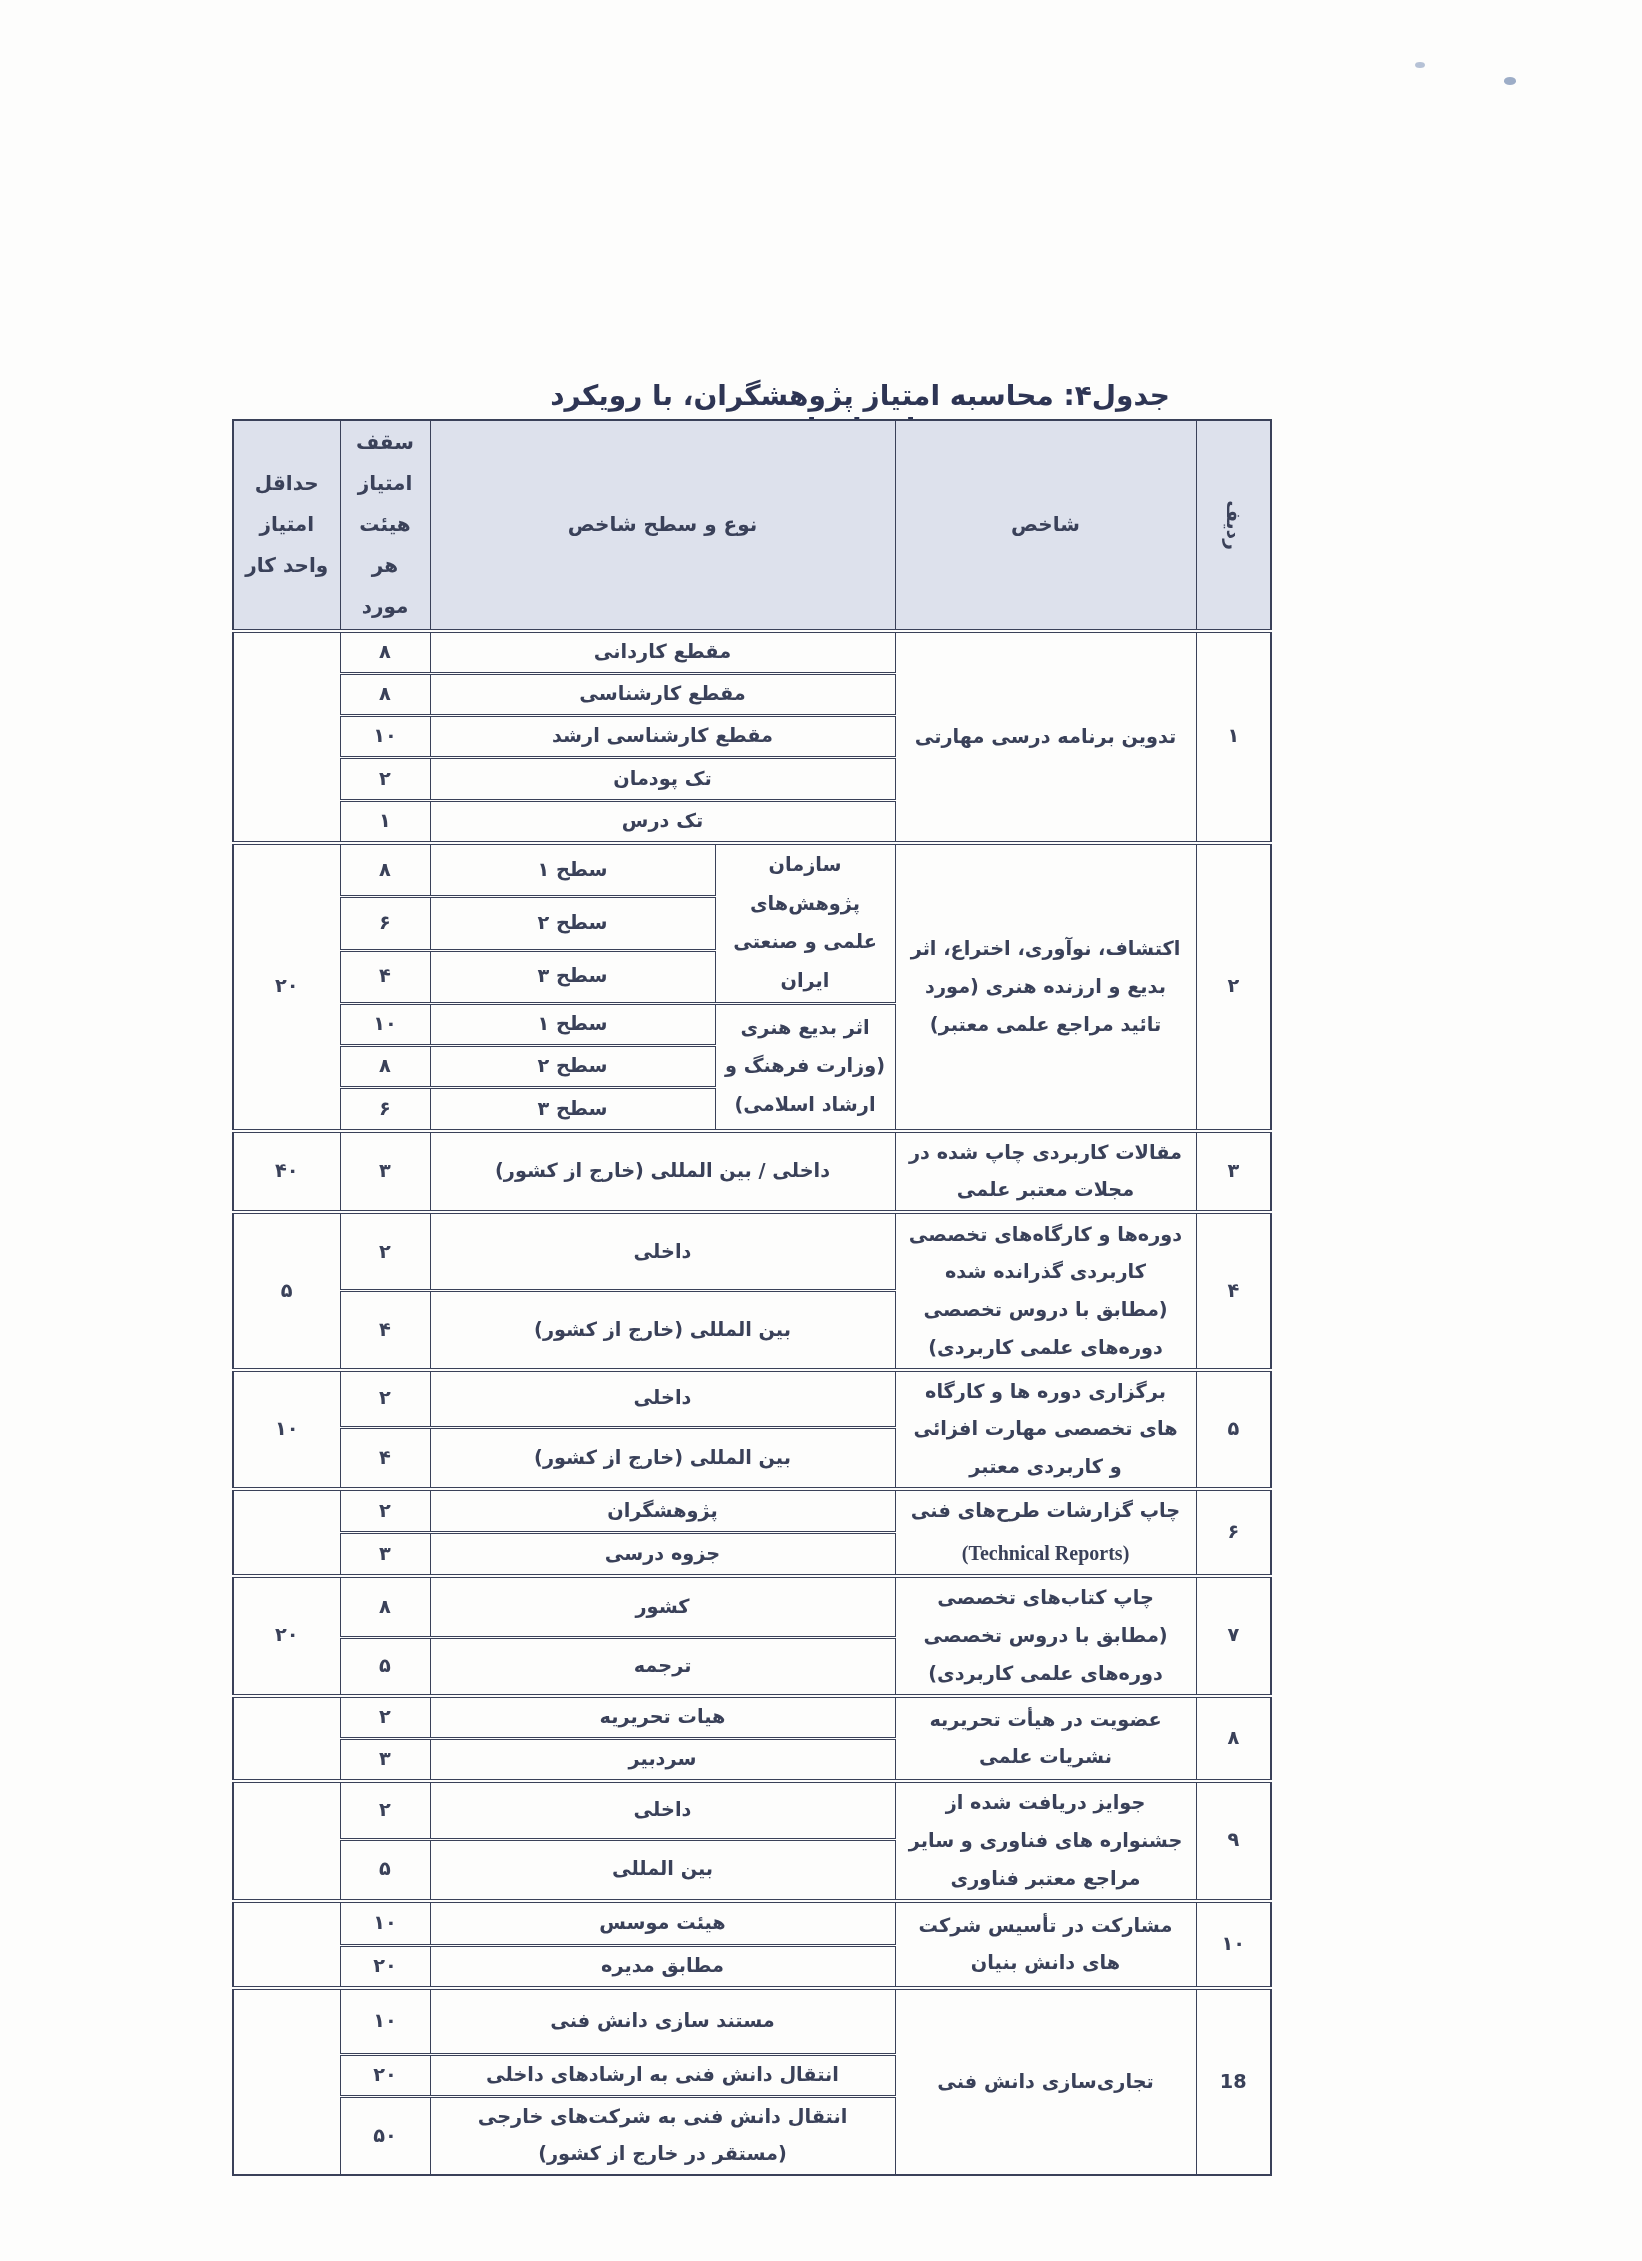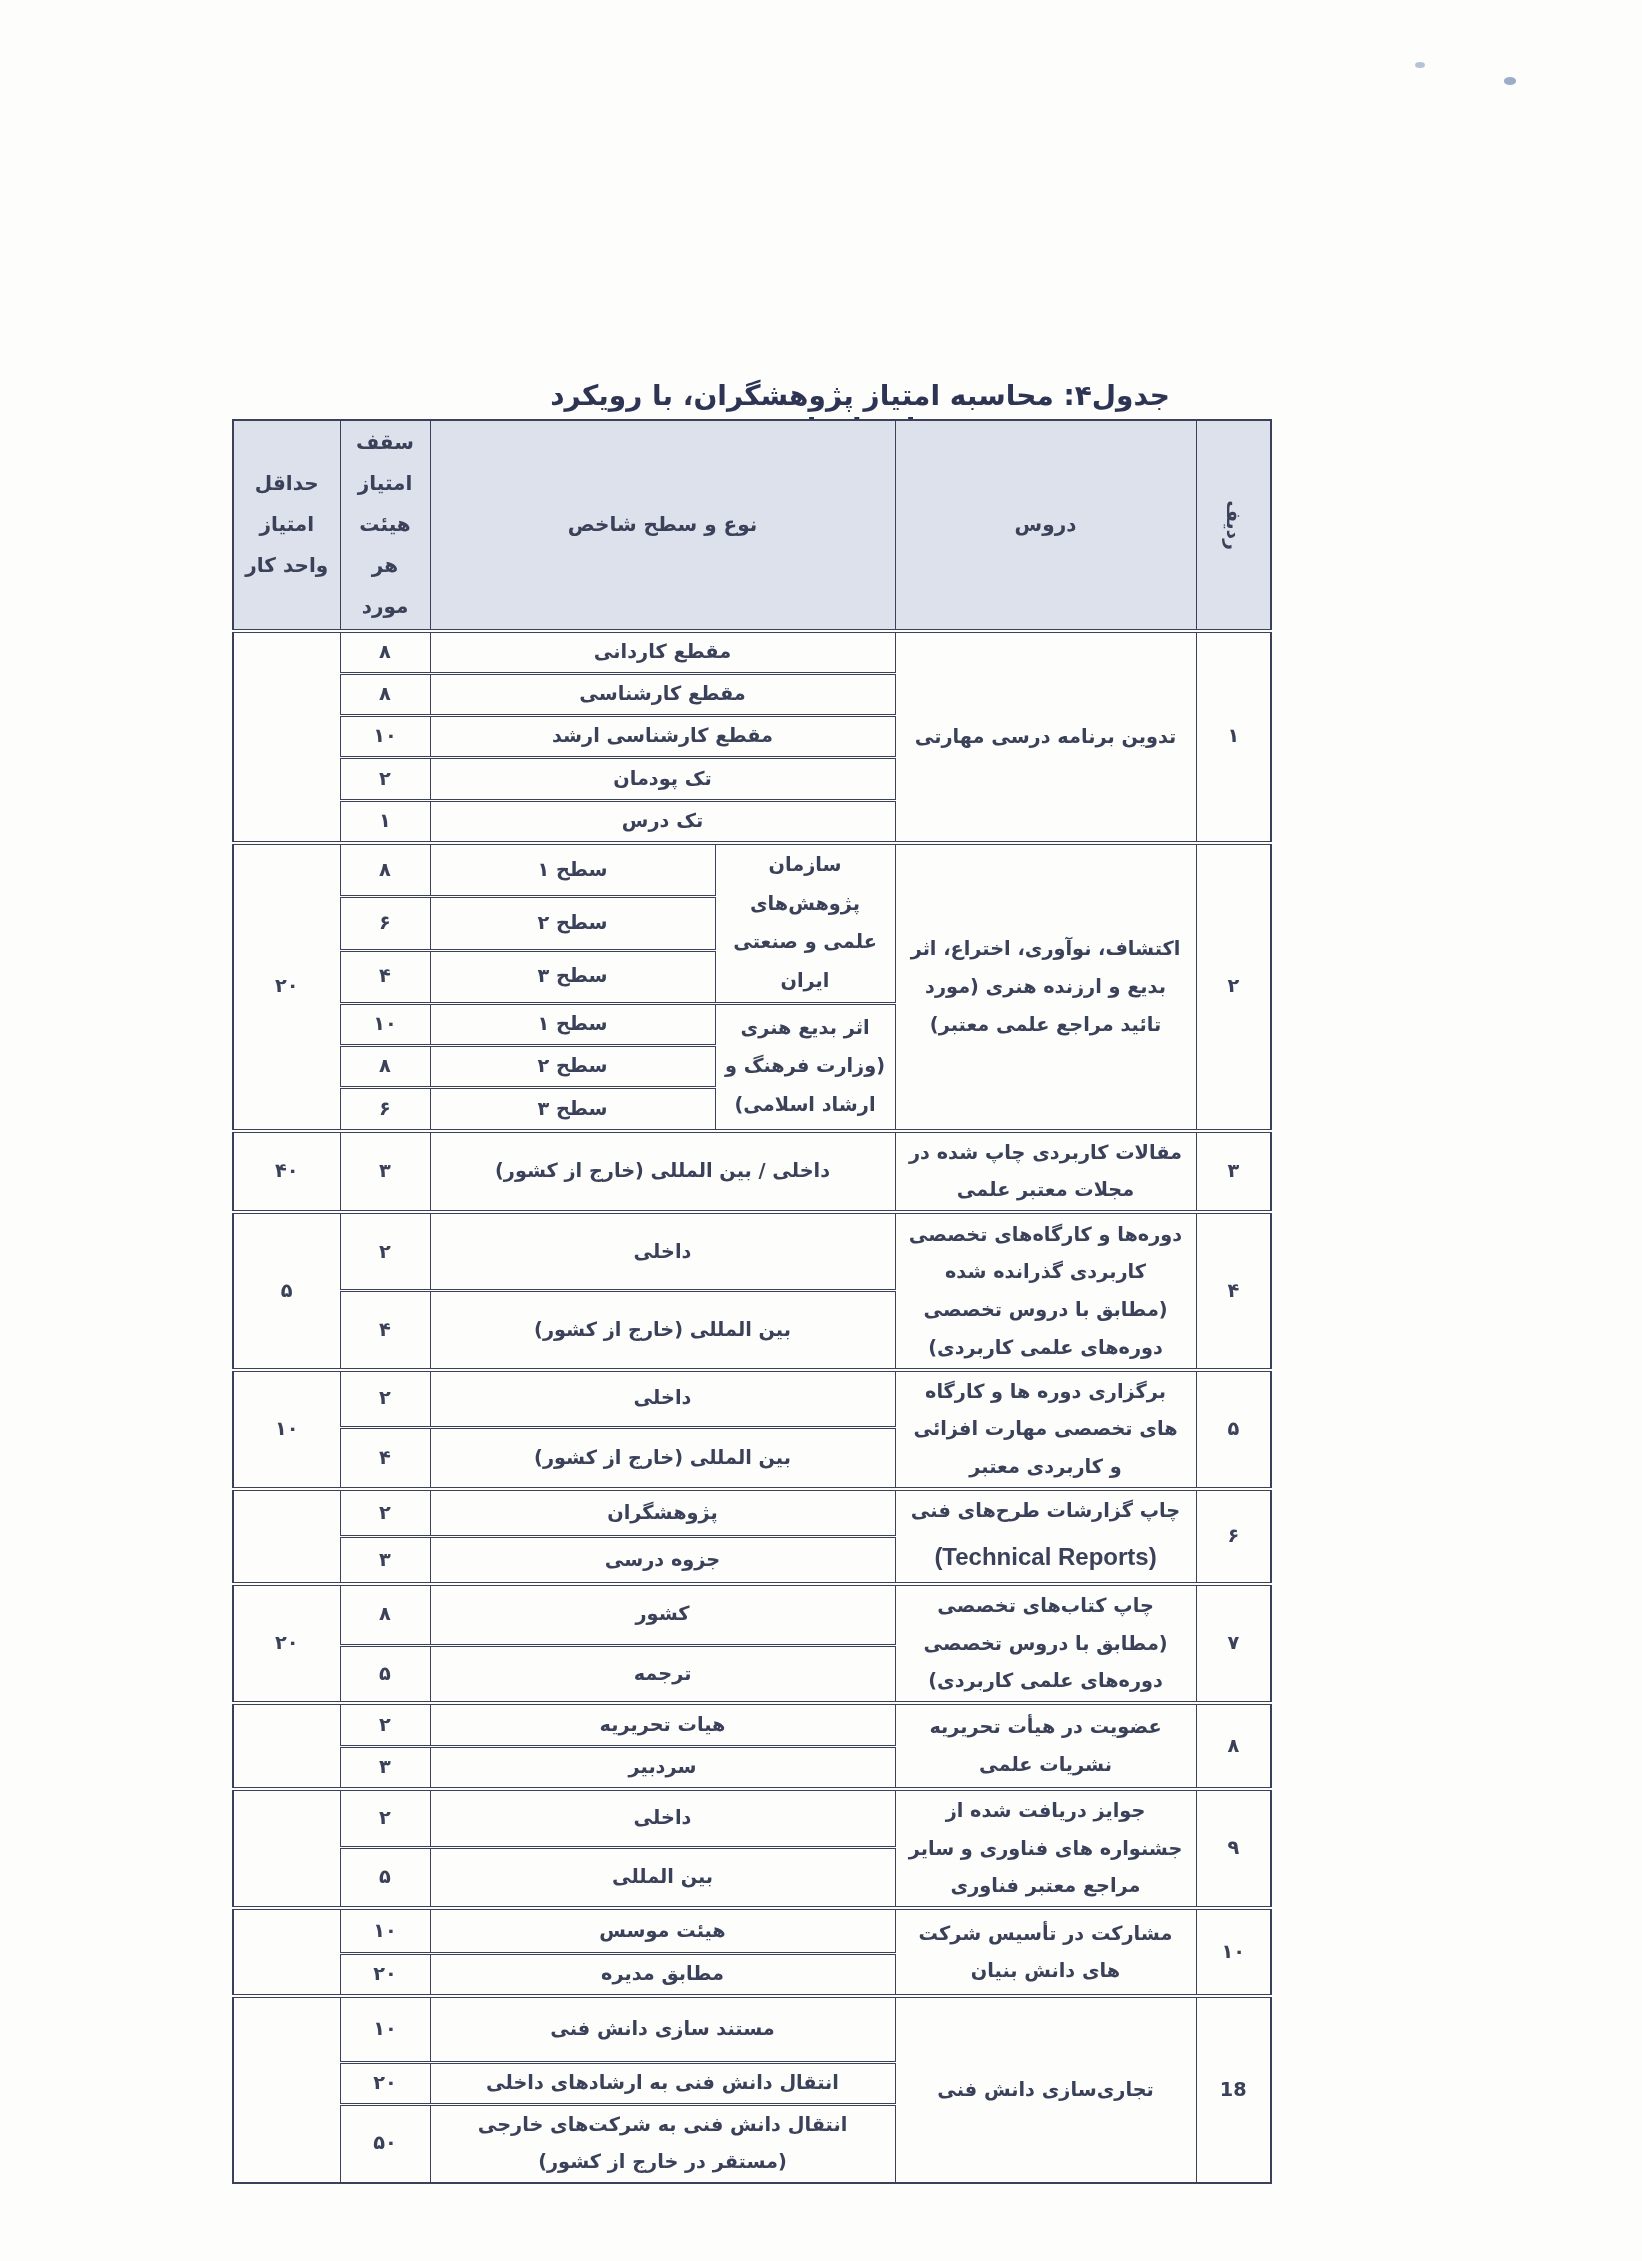--- a/index.html
+++ b/index.html
@@ -36,22 +36,22 @@
     background:var(--header-bg,#dde1ec);
     font-size:20px;line-height:2.05;
   }
   tr.gs td{border-top:4.5px double var(--ink,#3a4159);}
   tr.sub td{border-top:3.2px double var(--ink,#3a4159);}
   td.ind{line-height:1.95;padding:1.3px 11.6px;text-align:center;}
   td.glabel{line-height:2.0;padding:1.3px 6.4px;margin-top:12px;}
   .vert{display:inline-block;transform:rotate(90deg);white-space:nowrap;font-size:18.7px;}
   .latin{
     display:block;
-    font-family:Liberation Sans, sans-serif;
-    font-size:24px;margin-top:3.9px;direction:ltr;
+    font-family:Liberation Serif, serif;
+    font-size:20px;margin-top:3.9px;direction:ltr;
   }
   .speck{position:absolute;border-radius:50%;}
   .speck.s1{left:1415px;top:62px;width:9.7px;height:5.8px;background:#a9b7cf;opacity:.85;}
   .speck.s2{left:1504px;top:77px;width:12.2px;height:7.7px;background:#92a4c1;opacity:.9;}
 </style>
 </head>
 <body>
 
 <div class="sheet-title">جدول۴: محاسبه امتیاز پژوهشگران، با رویکرد مهارت‌افزایی</div>
 
@@ -61,21 +61,21 @@
       <col style="width:301px">
       <col style="width:180px">
     <col style="width:285px">
       <col style="width:90px">
       <col style="width:107px">
   </colgroup>
 
   <tbody>
       <tr class="head" style="height:151px">
     <th><span class="vert">ردیف</span></th>
-    <th>دروس</th>
+    <th>شاخص</th>
     <th colspan="2">نوع و سطح شاخص</th>
     <th>سقف امتیاز هیئت هر مورد</th>
     <th>حداقل امتیاز واحد کار</th>
   </tr>
 
   <tr class="gs" style="height:36px">
     <td rowspan="5">۱</td>
     <td rowspan="5" class="ind">تدوین برنامه درسی مهارتی</td>
     <td colspan="2">مقطع کاردانی</td>
     <td>۸</td>

